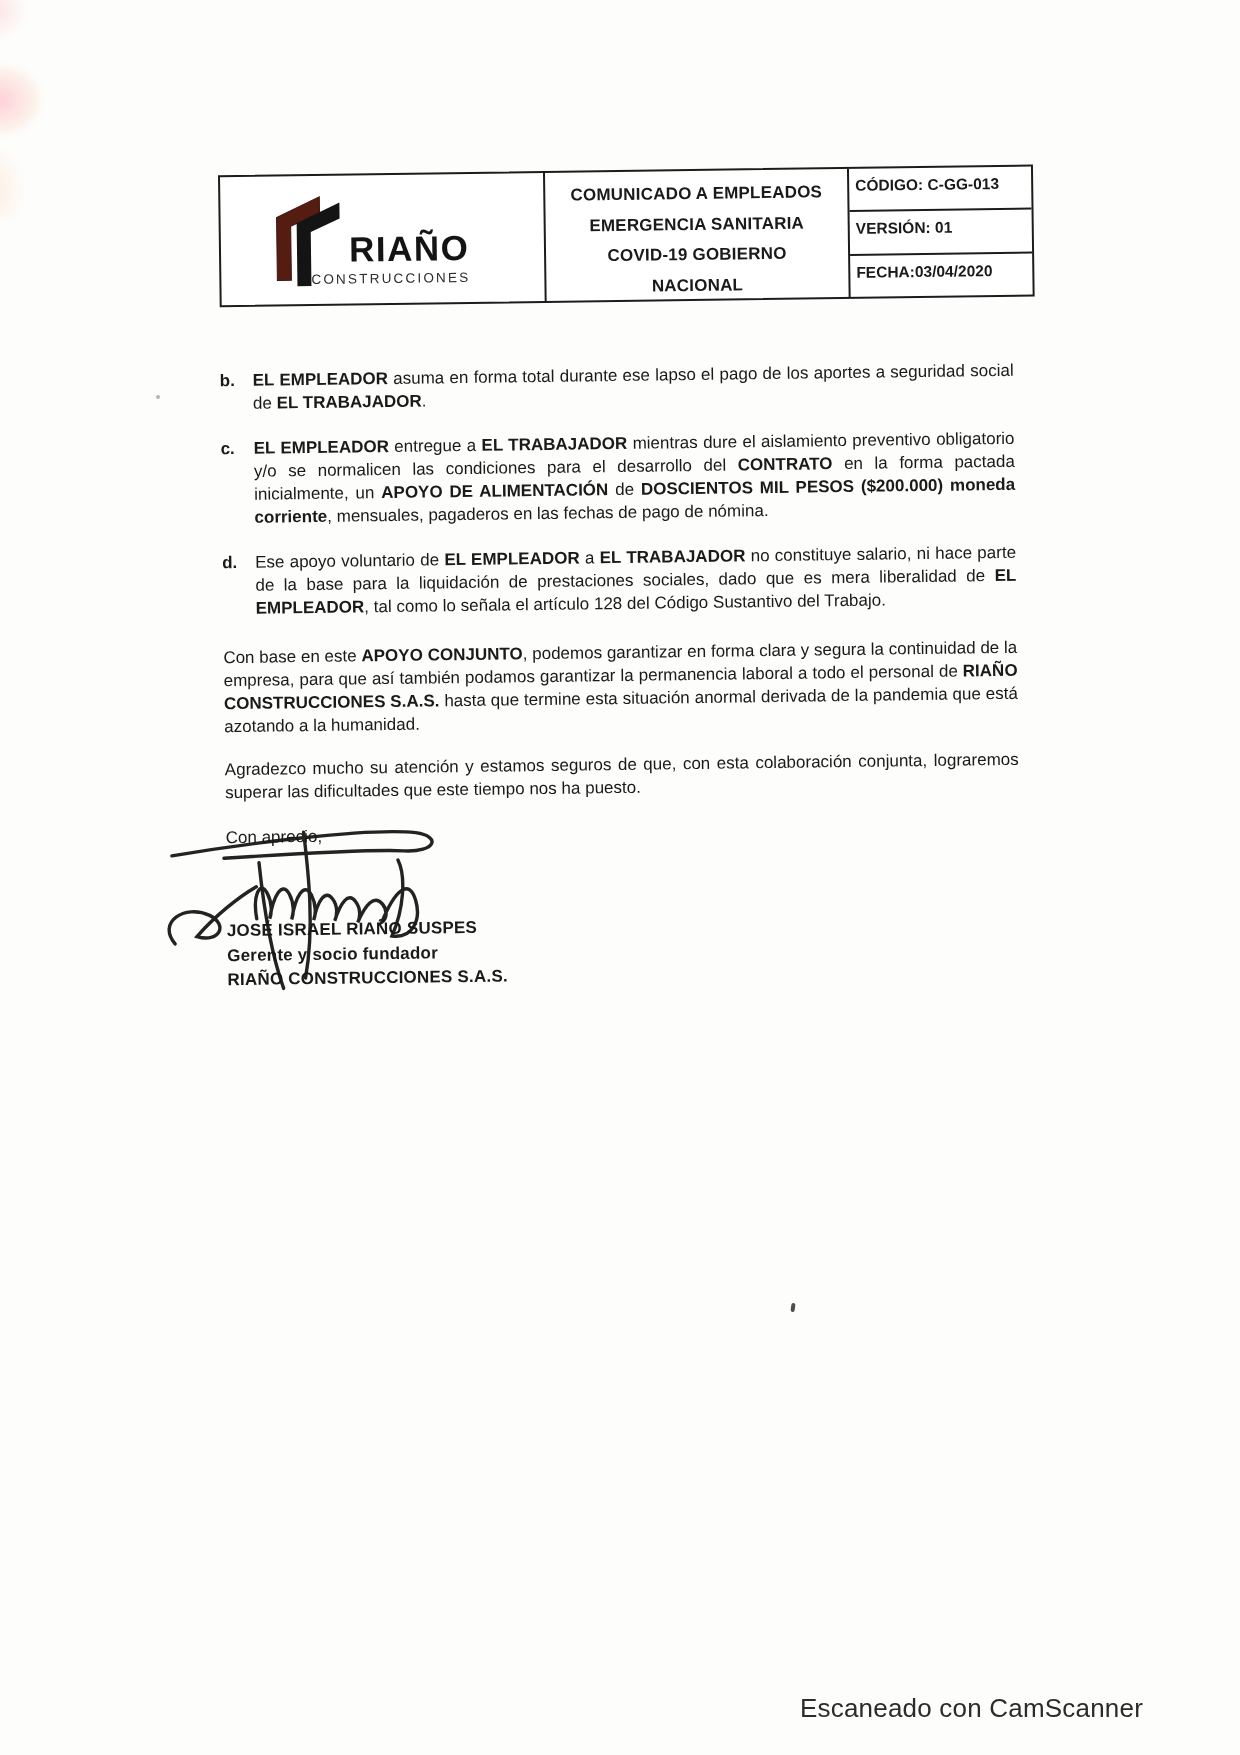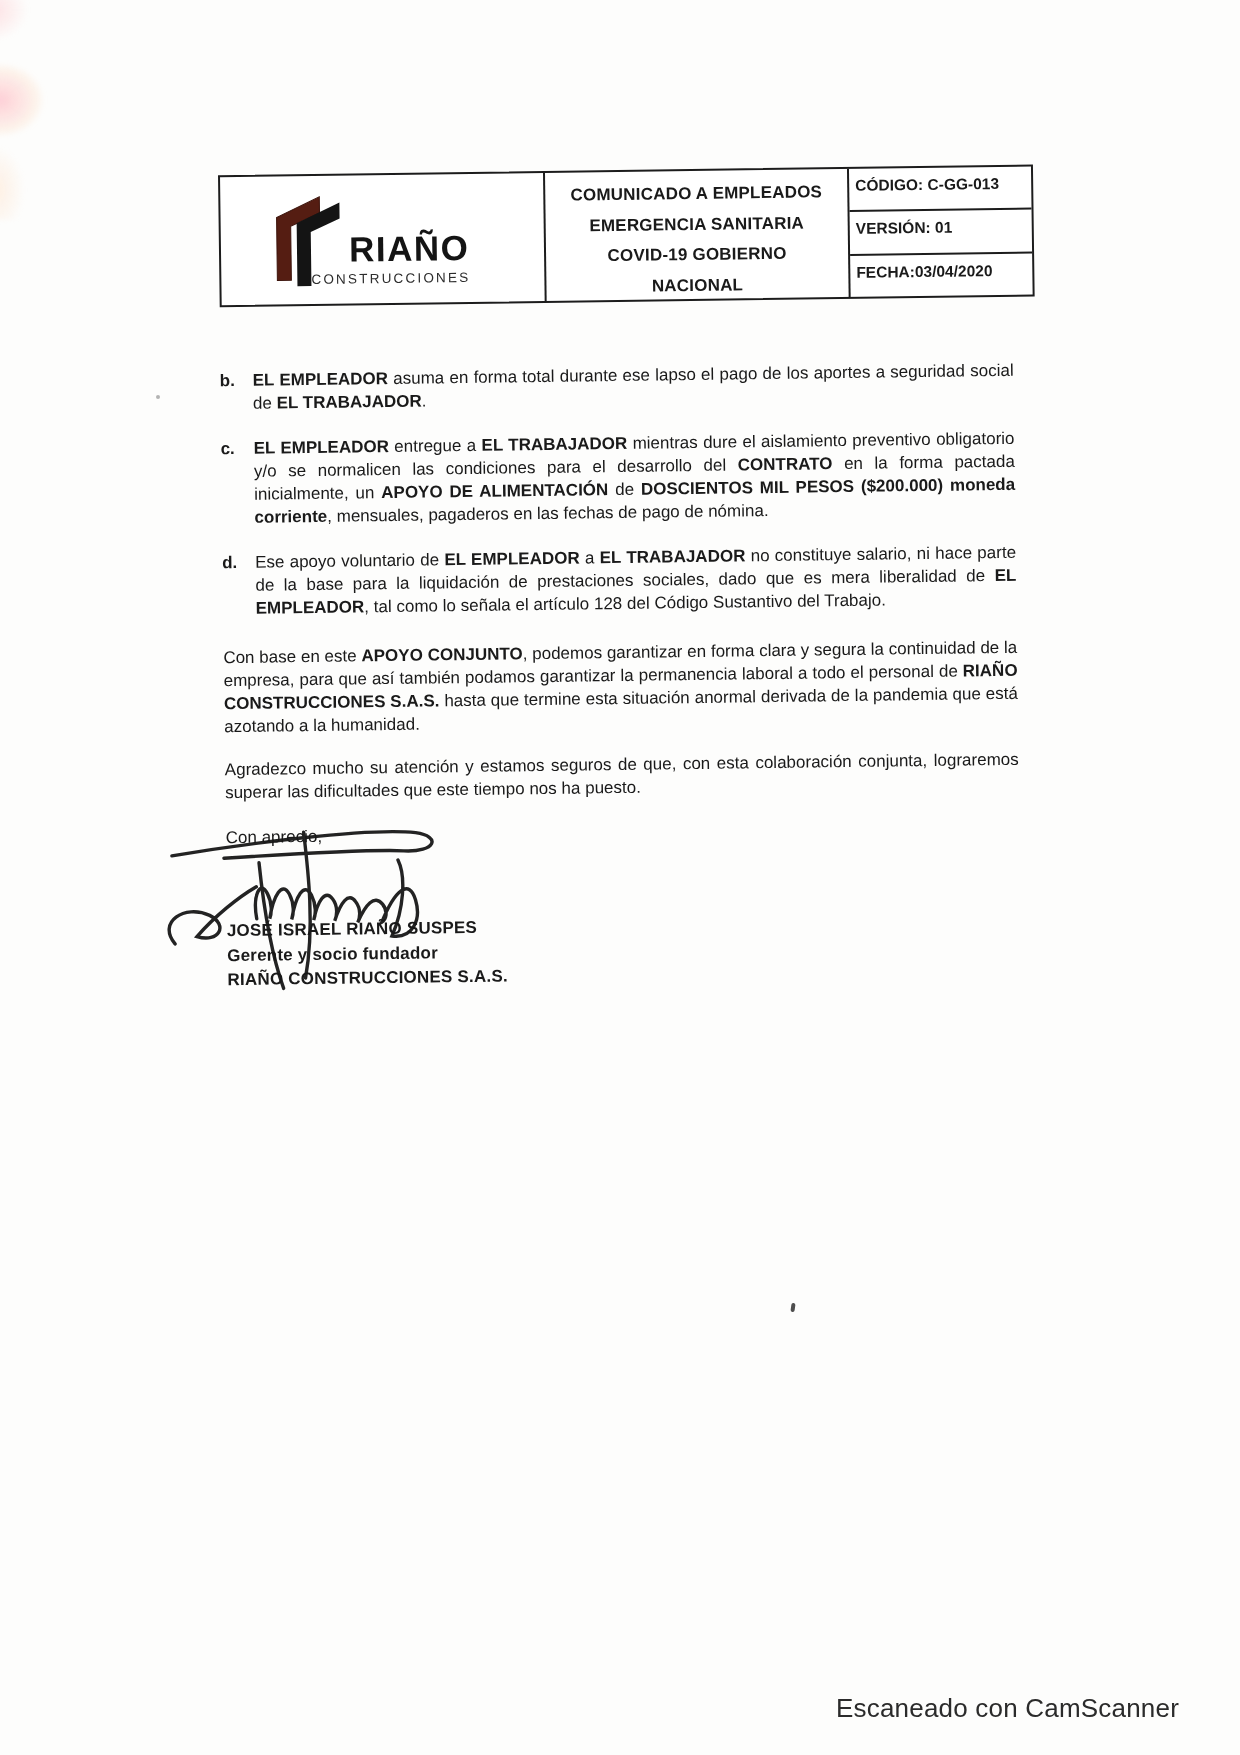--- a/index.html
+++ b/index.html
@@ -86,21 +86,21 @@
   .speck-a{
     position:absolute;left:791px;top:1303px;width:4px;height:9px;
     background:#2f2f2f;border-radius:2px;transform:rotate(8deg);opacity:0.85;
   }
   .speck-b{
     position:absolute;left:156px;top:395px;width:4px;height:4px;
     background:#777;border-radius:50%;opacity:0.55;
   }
   
   .credit{
-    position:absolute;left:836px;top:1693px;
+    position:absolute;left:800px;top:1693px;
     font-size:26px;color:#2b2b2b;letter-spacing:0.2px;
   }
   b{font-weight:bold;}
 </style>
 </head>
 <body>
 
 <div class="page">
 
   <div class="corner-smudge"></div>

